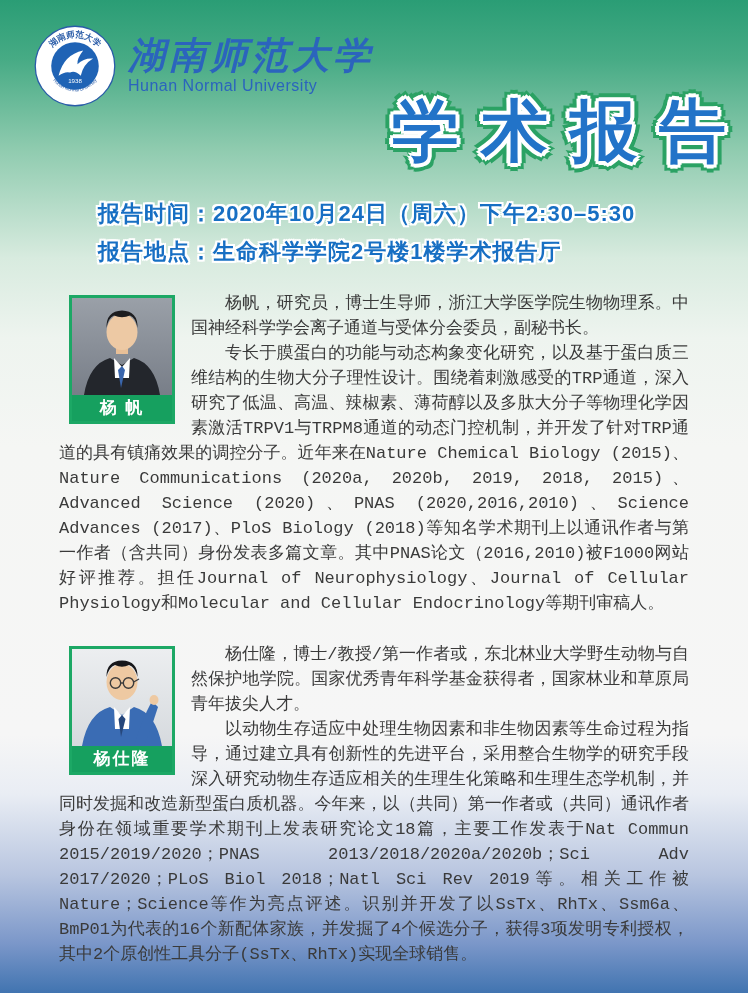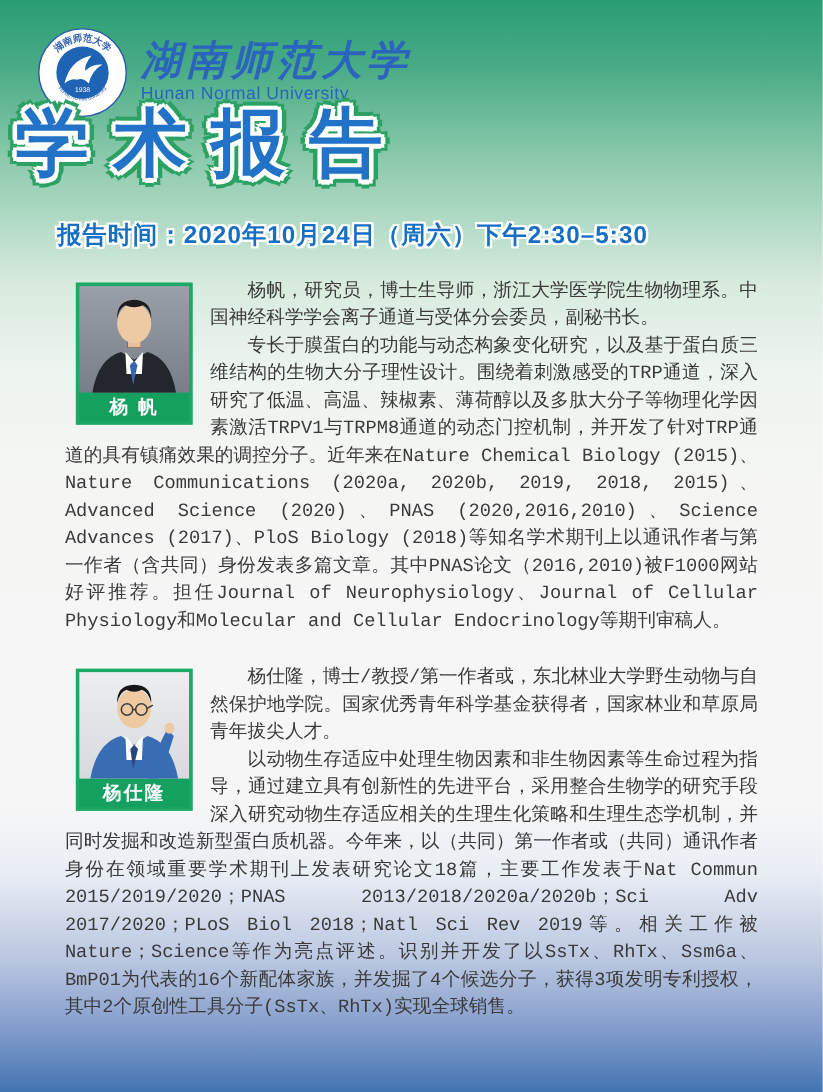--- a/index.html
+++ b/index.html
@@ -44,35 +44,35 @@
     line-height: 1.05;
   }
   .uni-en {
     font-size: 16px;
     color: #2b64bd;
     letter-spacing: 0.5px;
     margin-top: 2px;
   }
   .main-title {
     margin-top: -16px;
-    text-align: left;
+    text-align: right;
     font-size: 67px;
     font-weight: bold;
     letter-spacing: 22px;
     padding-left: 14px;
     color: #2273c8;
     line-height: 1.15;
     text-shadow:
       -3px -3px 0 #fff, 0 -4px 0 #fff, 3px -3px 0 #fff, 4px 0 0 #fff,
       3px 3px 0 #fff, 0 4px 0 #fff, -3px 3px 0 #fff, -4px 0 0 #fff,
       -6px -6px 0 #2ba264, 0 -8px 0 #2ba264, 6px -6px 0 #2ba264, 8px 0 0 #2ba264,
       6px 6px 0 #2ba264, 0 8px 0 #2ba264, -6px 6px 0 #2ba264, -8px 0 0 #2ba264;
   }
   
-  .info-block { margin: 26px 0 0 52px; }
+  .info-block { margin: 26px 0 0 98px; }
   .info-line {
     font-size: 22px;
     font-weight: bold;
     color: #176fc3;
     line-height: 38px;
     letter-spacing: 1px;
     text-shadow:
       -2px -2px 0 #fff, 0 -2px 0 #fff, 2px -2px 0 #fff, 2px 0 0 #fff,
       2px 2px 0 #fff, 0 2px 0 #fff, -2px 2px 0 #fff, -2px 0 0 #fff;
   }
@@ -132,20 +132,23 @@
       <div class="uni-cn">湖南师范大学</div>
       <div class="uni-en">Hunan Normal University</div>
     </div>
   </div>
 
   <div class="main-title">学术报告</div>
 
   <div class="info-block">
     <div class="info-line">
       <span>报告时间：</span><span>2020年10月24日（周六）下午2:30–5:30</span>
+    </div>
+    <div class="info-line">
+      <span>报告地点：</span><span>生命科学学院2号楼1楼学术报告厅</span>
     </div>
   </div>
 
   <div class="speaker speaker-1">
     <div class="photo-card">
       <svg viewBox="0 0 100 97">
         <defs>
           <linearGradient id="bg1" x1="0" y1="0" x2="0" y2="1">
             <stop offset="0" stop-color="#9aa0a8"></stop>
               <stop offset="1" stop-color="#787e88"></stop>

